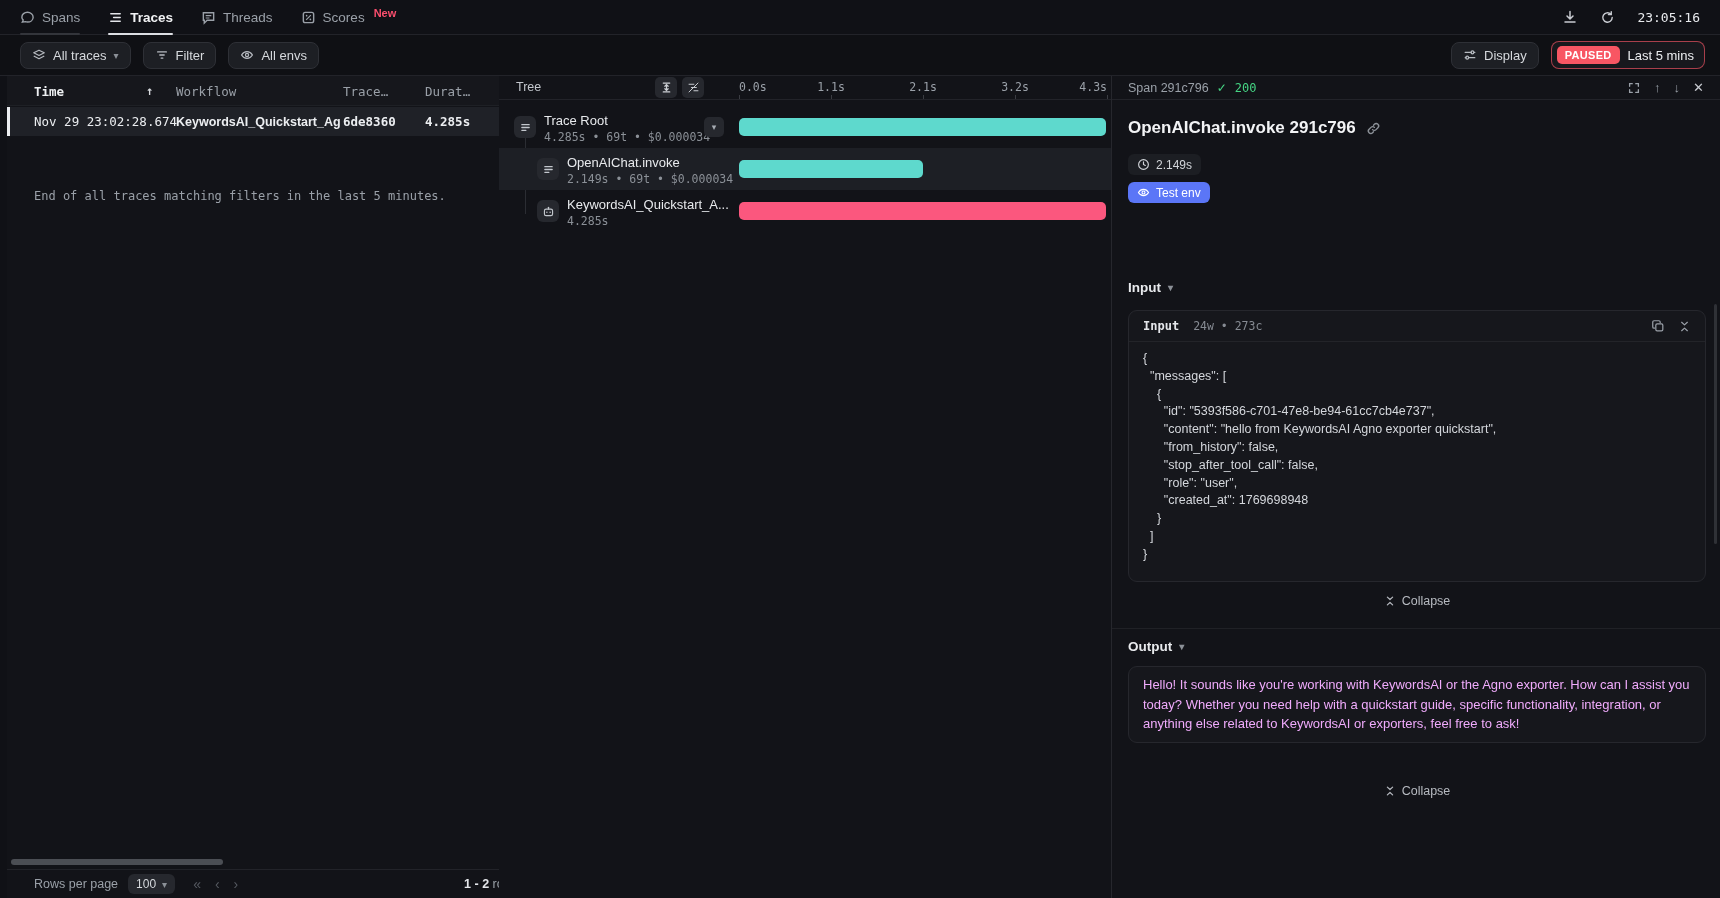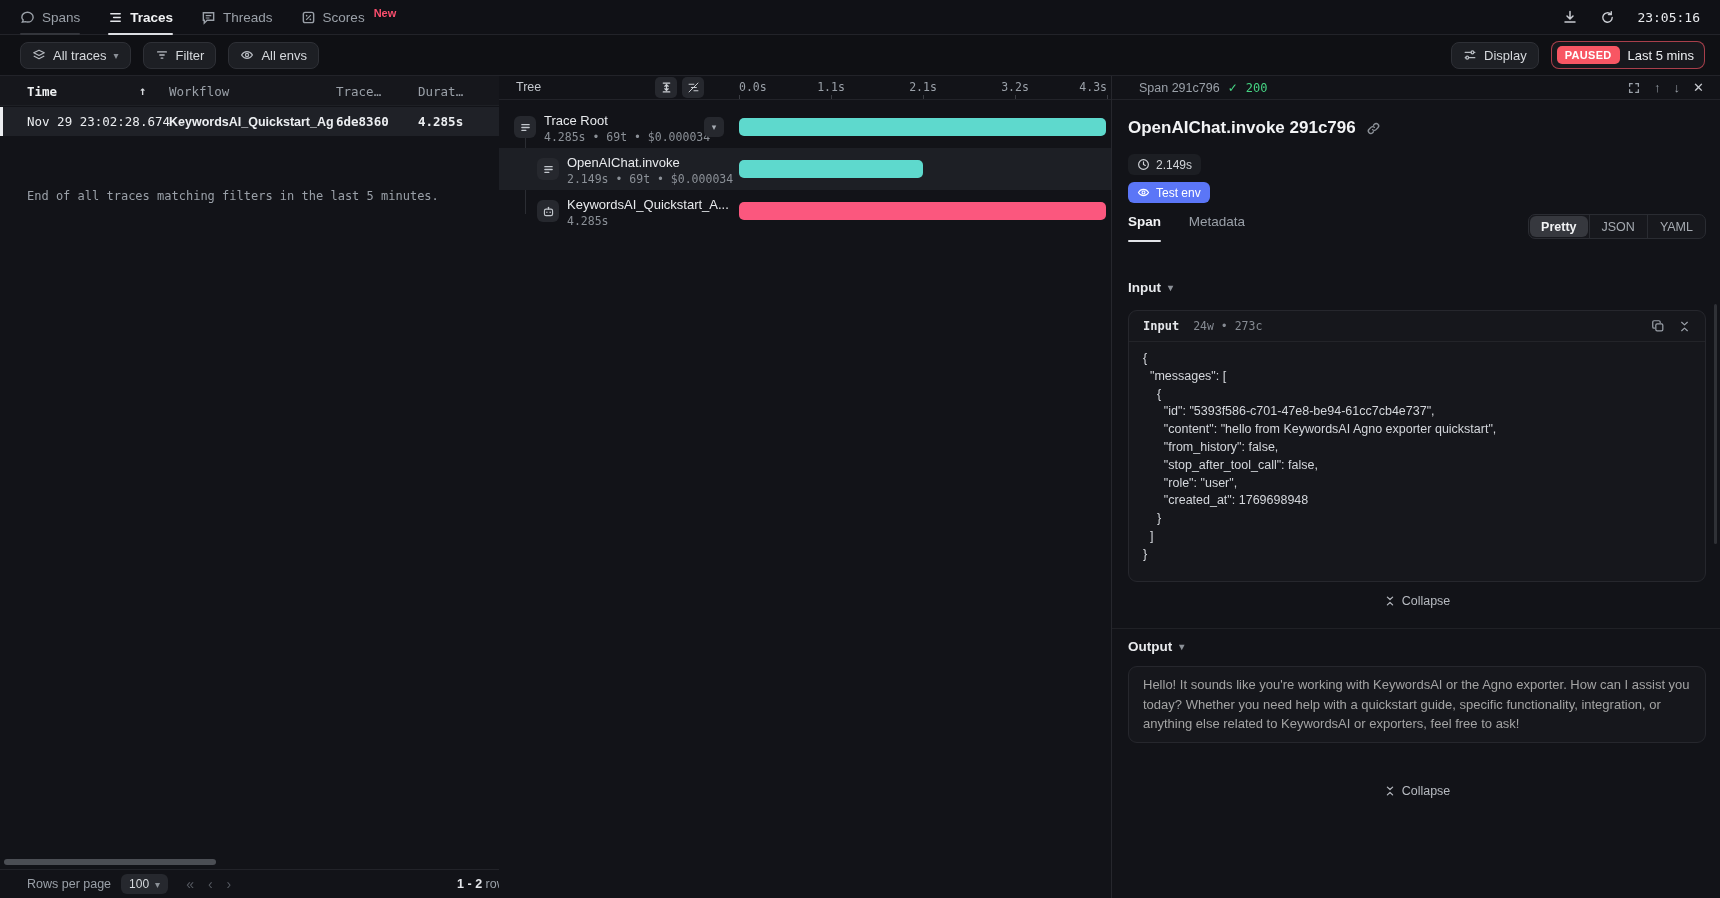--- a/index.html
+++ b/index.html
@@ -38,21 +38,21 @@
   .caret { color:#8b9097; font-size:10px; }
   .paused-btn { display:flex; align-items:center; gap:8px; height:28px; padding:0 10px 0 5px;
     background:#17181d; border:1px solid rgba(246,85,100,0.65); border-radius:8px; }
   .paused-pill { background:#f85663; color:#ffffff; font-size:11px; font-weight:bold;
     padding:3px 8px; border-radius:5px; letter-spacing:.3px; }
   .paused-label { color:#eceef1; font-size:13px; }
 
   
   .main { position:absolute; top:76px; left:0; right:0; bottom:0; }
   .panel { position:absolute; top:0; bottom:0; background:#121318; }
-  .panel-left  { left:0; width:528px; border-right:1px solid #26272d;padding-left:26px; }
+  .panel-left  { left:7px; width:528px; border-right:1px solid #26272d;padding-left:26px; }
   .panel-tree  { left:499px; width:613px; border-right:1px solid #26272d; }
   .panel-detail{ left:1112px; right:0; }
 
   
   .thead { position:absolute; top:0; left:0; right:0; height:30px; background:#16171c; border-bottom:1px solid #1e2025; }
   .th { position:absolute; top:0; height:30px; display:flex; align-items:center; gap:6px;
     color:#9aa0a8; font-size:12.5px; }
   .th.sorted { color:#eef0f2; font-weight:bold; }
   .sort-arrow { color:#d6d9dd; font-size:12px; }
   .trow { position:absolute; left:0; right:0; height:29px; }
@@ -91,21 +91,21 @@
   .node-caret { position:absolute; left:205px; top:11px; width:20px; height:20px; background:#26282e;
     border-radius:5px; display:flex; align-items:center; justify-content:center; color:#a6abb2; font-size:9px; }
   .bar { position:absolute; left:240px; top:12px; height:18px; border-radius:5px; }
   .bar.teal { background:#5ed9cd; }
   .bar.pink { background:#fb577e; }
   .indent-line { position:absolute; left:26px; top:62px; width:1px; height:76px; background:#2b2d33; }
 
   
   .d-head { position:absolute; top:0; left:0; right:0; height:24px; border-bottom:1px solid #222329;
     display:flex; align-items:center; padding:0 16px; gap:8px; }
-  .d-head .span-id { color:#9aa0a8; font-size:12.5px;margin-left:11px; }
+  .d-head .span-id { color:#9aa0a8; font-size:12.5px; }
   .d-head .ok { color:#45d483; font-size:12px; }
   .d-head .code { color:#45d483; font-size:12px; }
   .d-head-icons { margin-left:auto; display:flex; align-items:center; gap:13px; color:#9aa0a8; font-size:13px; }
   .d-head-icons .x { color:#c9ccd2; }
   .d-body { position:absolute; top:24px; left:16px; right:14px; bottom:0; }
   .d-title-row { position:absolute; top:18px; left:0; display:flex; align-items:center; gap:10px; }
   .d-title { font-size:17px; font-weight:bold; color:#f2f3f5; }
   .link-ic { color:#8b9097; }
   .pill { position:absolute; display:flex; align-items:center; gap:6px; height:21px; padding:0 9px; border-radius:6px; font-size:12px; }
   .pill-duration { top:54px; left:0; background:#1c1e23; color:#d2d5da; }
@@ -119,21 +119,21 @@
   .seg-cell { display:flex; align-items:center; padding:0 12px; font-size:12.5px; color:#a6abb2; border-left:1px solid #2a2c32; }
   .seg-cell:first-child { border-left:none; }
   .seg-cell.active { background:#36383e; color:#f1f2f4; font-weight:bold; border-radius:6px; margin:1px; padding:0 11px; }
   .sec-label { position:absolute; left:0; display:flex; align-items:center; gap:7px; font-size:13.5px; font-weight:bold; color:#e8eaed; }
   .card { position:absolute; left:0; right:0; background:#16171c; border:1px solid #26272d; border-radius:9px; }
   .card-head { height:31px; display:flex; align-items:center; gap:14px; padding:0 14px; border-bottom:1px solid #232429; }
   .card-title { font-size:12px; font-weight:bold; color:#e4e6ea; }
   .card-stats { font-size:11.5px; color:#868b93; }
   .card-icons { margin-left:auto; display:flex; align-items:center; gap:13px; color:#9aa0a8; }
   .card-body-json { padding:8px 14px; font-size:12.5px; line-height:17.8px; color:#d4d7dc; white-space:pre; }
-  .card-body-text { padding:8px 14px; font-size:13px; line-height:19.5px; color:#a3a3a3; }
+  .card-body-text { padding:8px 14px; font-size:13px; line-height:19.5px; color:#f0abfc; }
   .collapse-row { position:absolute; left:0; right:0; display:flex; align-items:center; justify-content:center;
     gap:6px; color:#b6bac0; font-size:12.5px; }
   .h-divider { position:absolute; left:-16px; right:-14px; height:1px; background:#202126; }
   .vscroll { position:absolute; right:-11px; top:204px; width:3px; height:240px; border-radius:2px; background:#2f3136; }
 </style>
 </head>
 <body>
 
 <div class="app">
 
@@ -399,29 +399,20 @@
         <span class="pill pill-env">
           <span>
             <svg width="13" height="13" viewBox="0 0 16 16" fill="none" stroke="currentColor" stroke-width="1.4">
                 <path d="M1.8 8s2.2-3.8 6.2-3.8S14.2 8 14.2 8 12 11.8 8 11.8 1.8 8 1.8 8z"></path>
                 <circle cx="8" cy="8" r="1.8"></circle>
               </svg>
           </span>
           <span>Test env</span>
         </span>
 
-        <div class="d-tabs">
-          <span class="d-tab active">Span</span>
-          <span class="d-tab">Metadata</span>
-          <span class="seg">
-            <span class="seg-cell active">Pretty</span>
-            <span class="seg-cell">JSON</span>
-            <span class="seg-cell">YAML</span>
-          </span>
-        </div>
 
         <div class="sec-label" style="top:180px;">
           <span>Input</span>
           <span class="caret">▾</span>
         </div>
 
         <div class="card" style="top:210px; height:272px;">
           <div class="card-head">
             <span class="card-title mono">Input</span>
             <span class="card-stats mono">24w • 273c</span>

